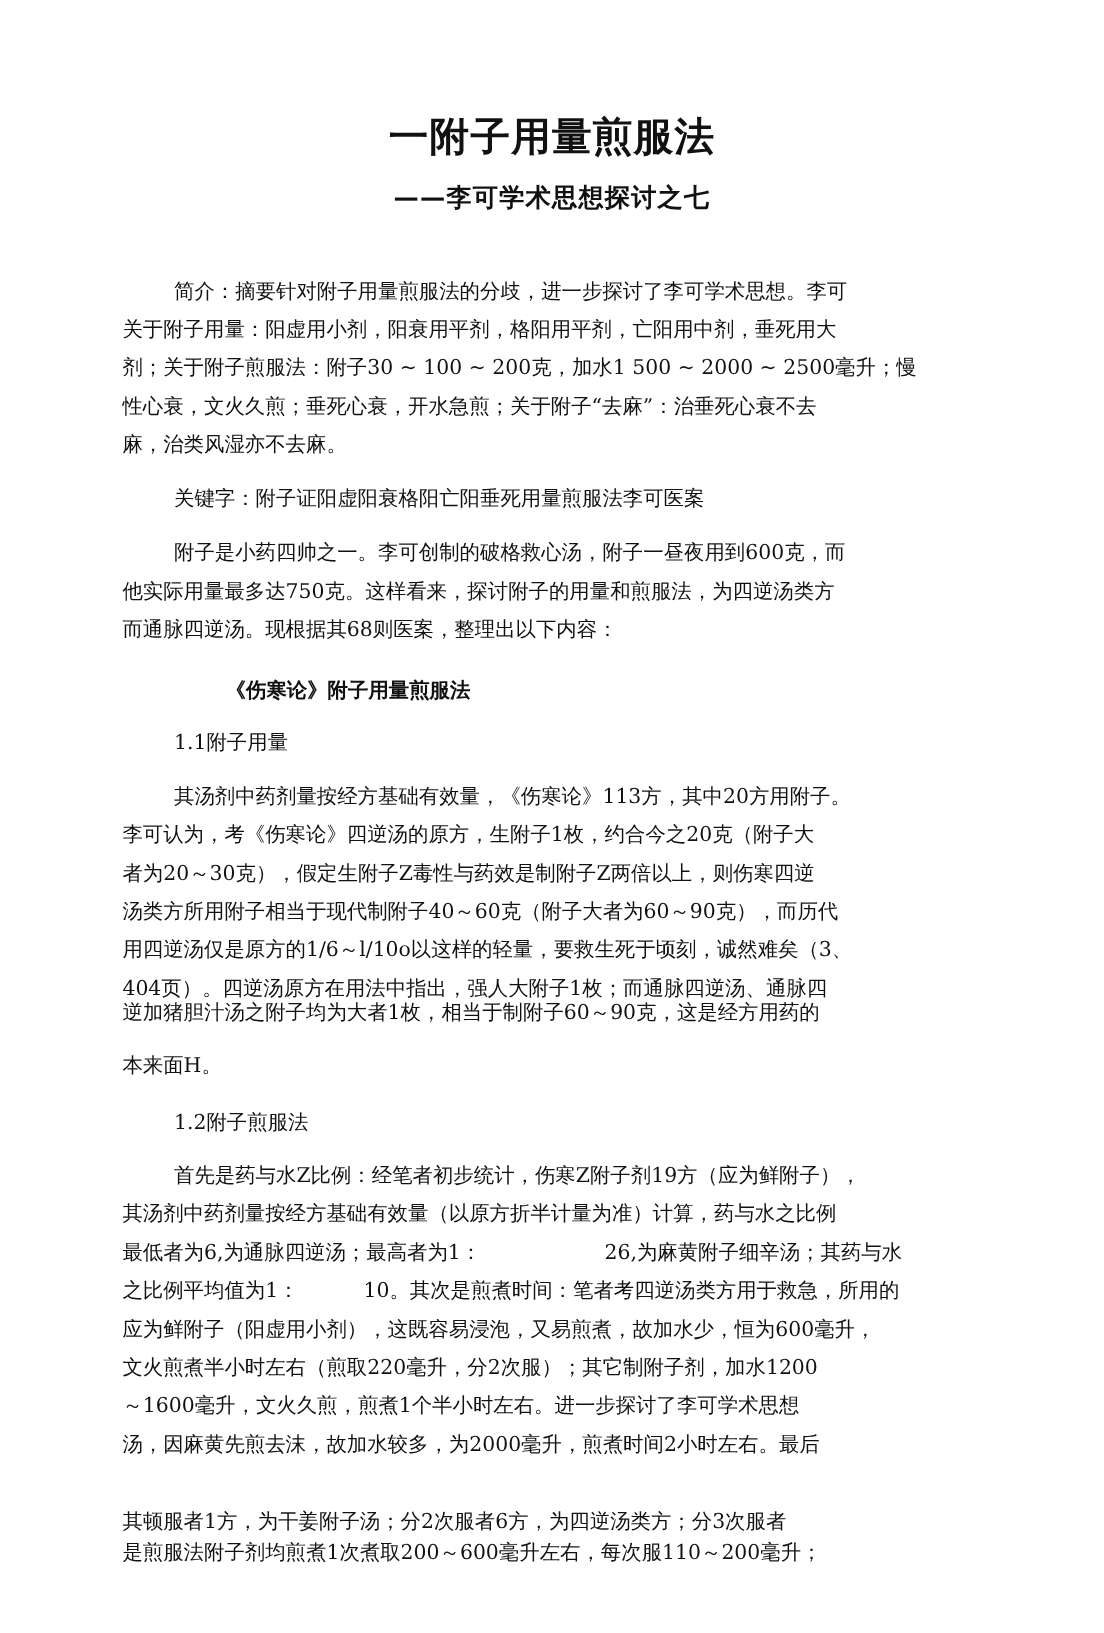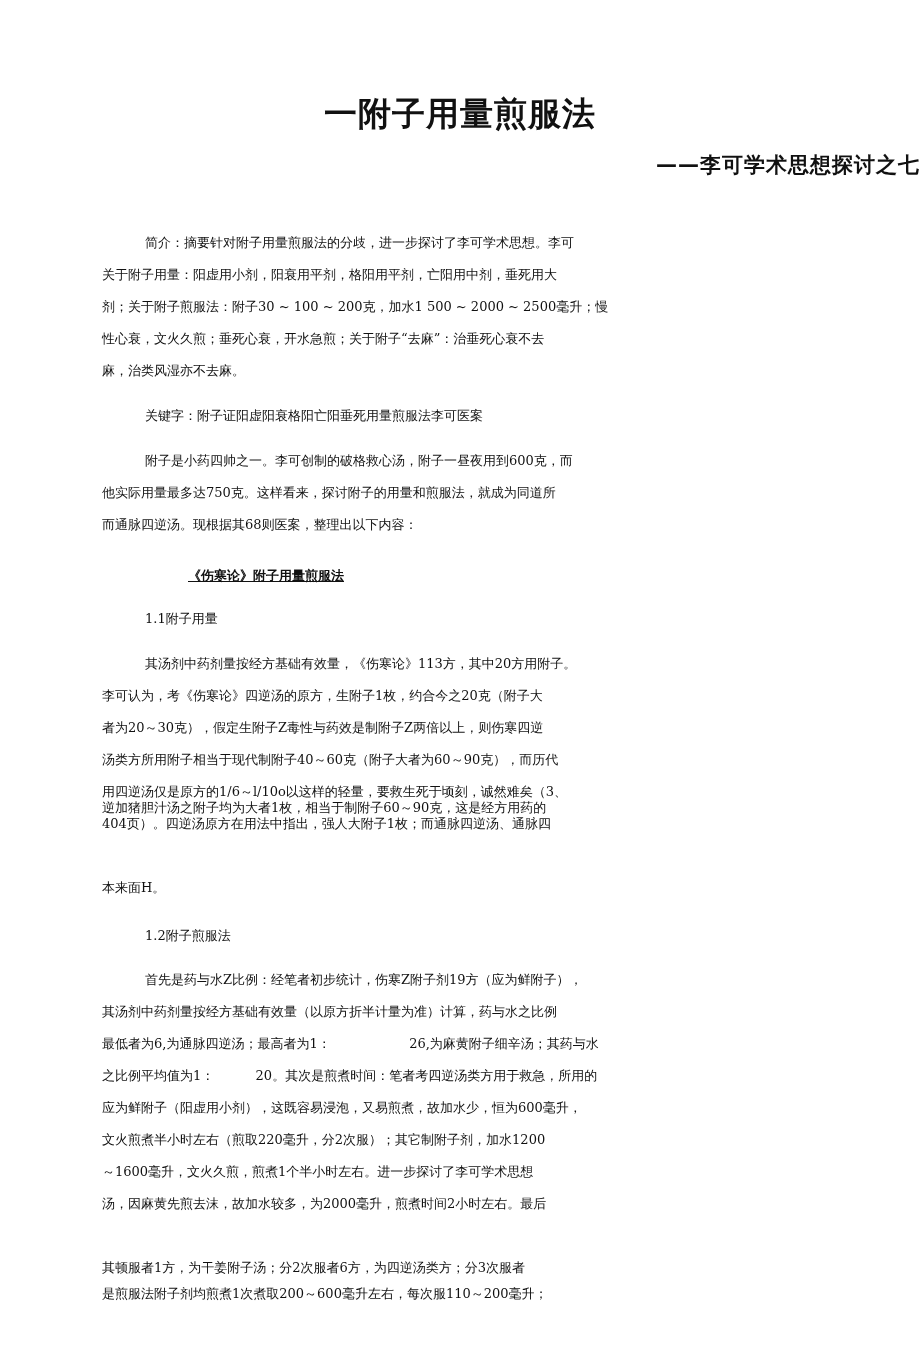--- a/index.html
+++ b/index.html
@@ -1,24 +1,24 @@
 <!DOCTYPE html>
 <html><head>
 <meta charset="utf-8">
 <style>
   html, body { margin: 0; padding: 0; background: #ffffff; }
   body { width: 920px; height: 1361px; position: relative; overflow: hidden;
          font-family: "DejaVu Serif", "Liberation Serif", serif; color: #111; }
   .title { position: absolute; left: 0; width: 920px; top: 92px; text-align: center;
            font-family: "DejaVu Sans", "Liberation Sans", sans-serif; font-size: 33px; font-weight: bold; letter-spacing: 1px; }
-  .subtitle { position: absolute; left: 0; width: 920px; top: 151px; text-align: right;
+  .subtitle { position: absolute; left: 0; width: 920px; top: 151px; text-align: center;
               font-family: "DejaVu Sans", "Liberation Sans", sans-serif; font-size: 21px; font-weight: bold; letter-spacing: 1px; }
-  .line { position: absolute; left: 102px; font-size: 13px; white-space: pre; line-height: 20px; }
+  .line { position: absolute; left: 102px; font-size: 17px; white-space: pre; line-height: 20px; }
   .ind { left: 145px; }
-  .ind2 { left: 188px; text-decoration: underline; }
+  .ind2 { left: 188px; }
   .bold { font-weight: bold; }
 </style>
 </head>
 <body>
 
 <div>
   <div class="title">一附子用量煎服法</div>
   <div class="subtitle">——李可学术思想探讨之七</div>
 
   <div>
@@ -26,46 +26,46 @@
     <div class="line" style="top:265px">关于附子用量：阳虚用小剂，阳衰用平剂，格阳用平剂，亡阳用中剂，垂死用大</div>
     <div class="line" style="top:297px">剂；关于附子煎服法：附子30 ~ 100 ~ 200克，加水1 500 ~ 2000 ~ 2500毫升；慢</div>
     <div class="line" style="top:329px">性心衰，文火久煎；垂死心衰，开水急煎；关于附子“去麻”：治垂死心衰不去</div>
     <div class="line" style="top:361px">麻，治类风湿亦不去麻。</div>
   </div>
 
   <div class="line ind" style="top:406px">关键字：附子证阳虚阳衰格阳亡阳垂死用量煎服法李可医案</div>
 
   <div>
     <div class="line ind" style="top:451px">附子是小药四帅之一。李可创制的破格救心汤，附子一昼夜用到600克，而</div>
-    <div class="line" style="top:483px">他实际用量最多达750克。这样看来，探讨附子的用量和煎服法，就成为同道所</div>
+    <div class="line" style="top:483px">他实际用量最多达750克。这样看来，探讨附子的用量和煎服法，为四逆汤类方</div>
     <div class="line" style="top:515px">而通脉四逆汤。现根据其68则医案，整理出以下内容：</div>
   </div>
 
   <div class="line ind2 bold" style="top:566px">《伤寒论》附子用量煎服法</div>
 
   <div class="line ind" style="top:609px">1.1附子用量</div>
 
   <div>
     <div class="line ind" style="top:654px">其汤剂中药剂量按经方基础有效量，《伤寒论》113方，其中20方用附子。</div>
     <div class="line" style="top:686px">李可认为，考《伤寒论》四逆汤的原方，生附子1枚，约合今之20克（附子大</div>
     <div class="line" style="top:718px">者为20～30克），假定生附子Z毒性与药效是制附子Z两倍以上，则伤寒四逆</div>
     <div class="line" style="top:750px">汤类方所用附子相当于现代制附子40～60克（附子大者为60～90克），而历代</div>
     <div class="line" style="top:782px">用四逆汤仅是原方的1/6～l/10o以这样的轻量，要救生死于顷刻，诚然难矣（3、</div>
     <div class="line" style="top:814px">404页）。四逆汤原方在用法中指出，强人大附子1枚；而通脉四逆汤、通脉四</div>
-    <div class="line" style="top:798px">逆加猪胆汁汤之附子均为大者1枚，相当于制附子60～90克，这是经方用药的</div>
+    <div class="line" style="top:834px">逆加猪胆汁汤之附子均为大者1枚，相当于制附子60～90克，这是经方用药的</div>
     <div class="line" style="top:878px">本来面H。</div>
   </div>
 
   <div class="line ind" style="top:926px">1.2附子煎服法</div>
 
   <div>
     <div class="line ind" style="top:970px">首先是药与水Z比例：经笔者初步统计，伤寒Z附子剂19方（应为鲜附子），</div>
     <div class="line" style="top:1002px">其汤剂中药剂量按经方基础有效量（以原方折半计量为准）计算，药与水之比例</div>
     <div class="line" style="top:1034px">最低者为6,为通脉四逆汤；最高者为1：                   26,为麻黄附子细辛汤；其药与水</div>
-    <div class="line" style="top:1066px">之比例平均值为1：          20。其次是煎煮时间：笔者考四逆汤类方用于救急，所用的</div>
+    <div class="line" style="top:1066px">之比例平均值为1：          10。其次是煎煮时间：笔者考四逆汤类方用于救急，所用的</div>
     <div class="line" style="top:1098px">应为鲜附子（阳虚用小剂），这既容易浸泡，又易煎煮，故加水少，恒为600毫升，</div>
     <div class="line" style="top:1130px">文火煎煮半小时左右（煎取220毫升，分2次服）；其它制附子剂，加水1200</div>
     <div class="line" style="top:1162px">～1600毫升，文火久煎，煎煮1个半小时左右。进一步探讨了李可学术思想</div>
     <div class="line" style="top:1194px">汤，因麻黄先煎去沫，故加水较多，为2000毫升，煎煮时间2小时左右。最后</div>
     <div class="line" style="top:1284px">是煎服法附子剂均煎煮1次煮取200～600毫升左右，每次服110～200毫升；</div>
     <div class="line" style="top:1258px">其顿服者1方，为干姜附子汤；分2次服者6方，为四逆汤类方；分3次服者</div>
   </div>
 </div>
 
 </body></html>

